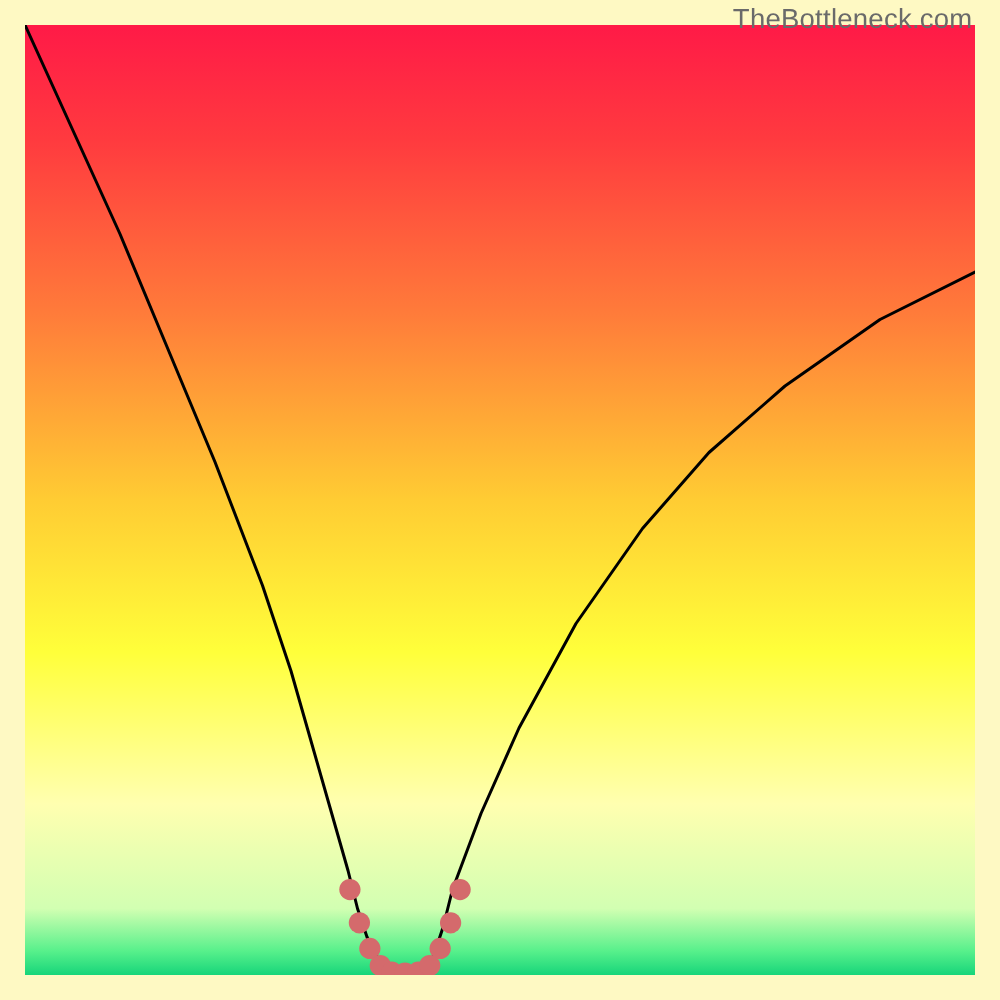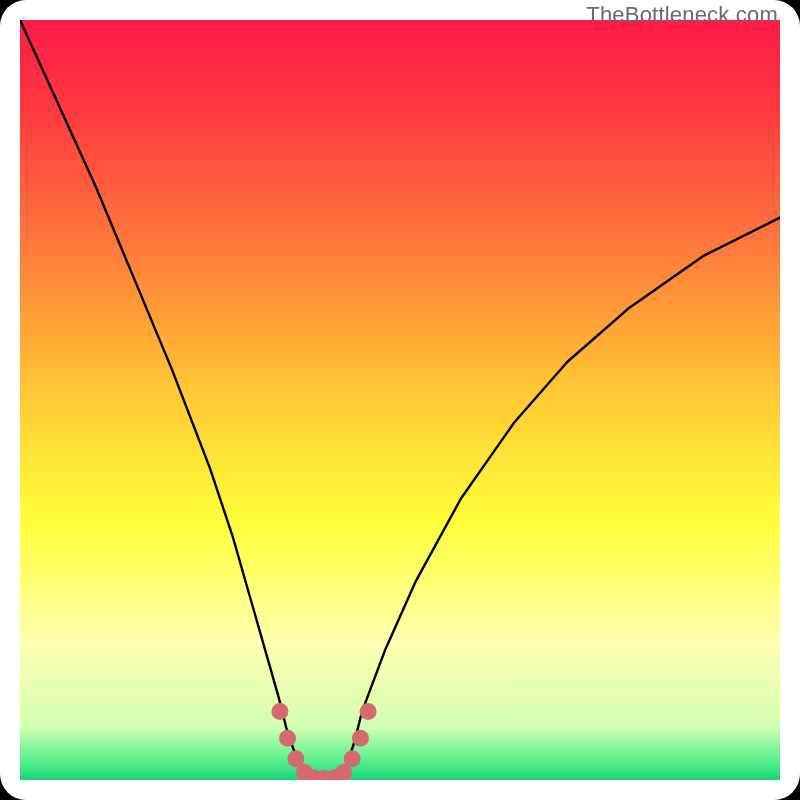--- a/index.html
+++ b/index.html
@@ -8,22 +8,21 @@
     width: 800px;
     height: 800px;
     overflow: hidden;
     background: #000;
     font-family: Arial, Helvetica, sans-serif;
   }
   .frame {
     position: relative;
     width: 800px;
     height: 800px;
-    background: #ffffff;
-    border-radius: 26px;
+    background: #fef9c3;
   }
   .plot-area {
     position: absolute;
     left: 20px;
     top: 20px;
     width: 760px;
     height: 760px;
     overflow: hidden;
   }
   .gradient {

